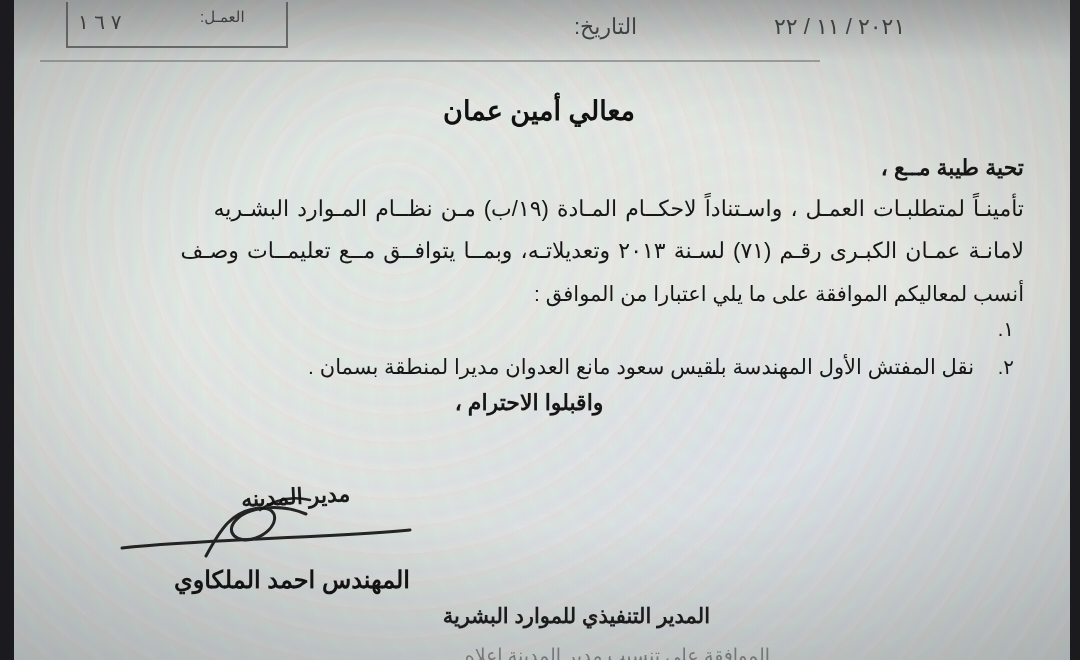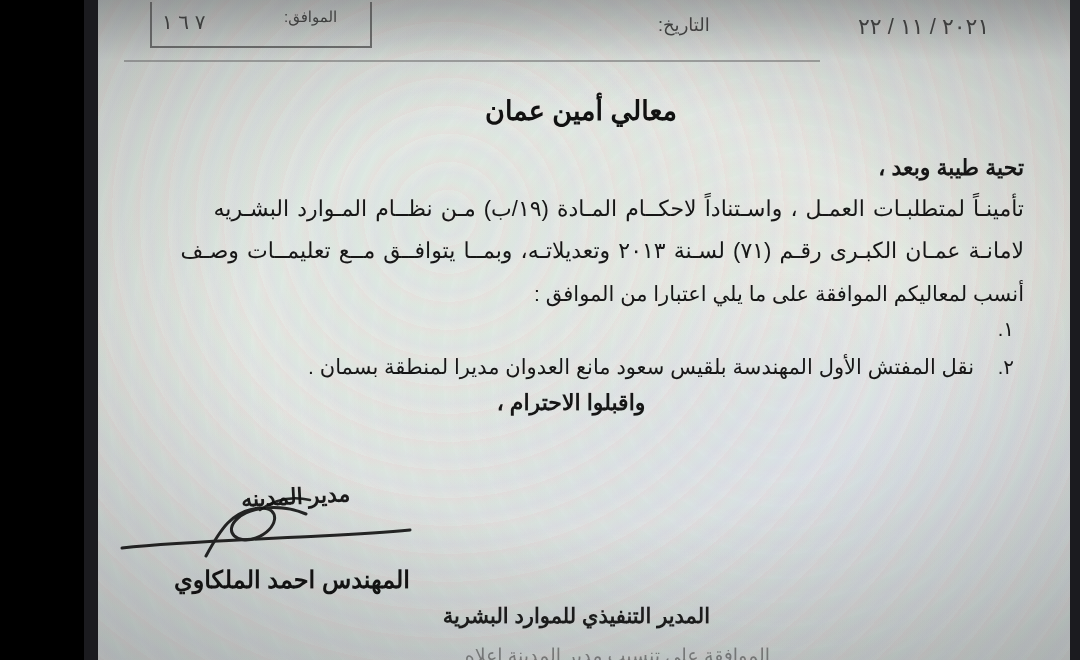--- a/index.html
+++ b/index.html
@@ -9,21 +9,21 @@
   }
   body {
     width: 1080px;
     height: 660px;
     overflow: hidden;
     font-family: "Liberation Sans", sans-serif;
   }
 
   .photo {
     position: relative;
-    width: 996px;
+    width: 1080px;
     height: 660px;
     background: #3a3a3a;
     overflow: hidden;
   }
 
   
   .edge-left, .edge-right {
     position: absolute;
     top: 0;
     bottom: 0;
@@ -98,21 +98,21 @@
   }
   .hdr-text {
     position: absolute;
     color: #2b2b2b;
     font-size: 17px;
     white-space: nowrap;
     opacity: .85;
   }
   .hdr-num { left: 64px; top: 10px; font-size: 20px; letter-spacing: 6px; }
   .hdr-label-left { left: 186px; top: 8px; font-size: 15px; }
-  .hdr-date { left: 560px; top: 14px; font-size: 18px; }
+  .hdr-date { left: 560px; top: 14px; font-size: 22px; }
   .hdr-date-val { left: 760px; top: 14px; font-size: 22px; letter-spacing: 8px; }
 
   .rule {
     position: absolute;
     left: 26px;
     right: 250px;
     top: 60px;
     height: 2px;
     background: #6a6a6a;
     opacity: .55;
@@ -254,31 +254,31 @@
   <div class="edge-left"></div>
   <div class="edge-right"></div>
 
   <div class="paper">
 
     <div class="topshade"></div>
 
     <div class="header-strip">
       <div class="hdr-left-box"></div>
       <div class="hdr-text hdr-num">٧ ٦ ١</div>
-      <div class="hdr-text hdr-label-left">الموافق:</div>
+      <div class="hdr-text hdr-label-left">العمـل:</div>
       <div class="hdr-text hdr-date">التاريخ:</div>
       <div class="hdr-text hdr-date-val">٢٠٢١ / ١١ / ٢٢</div>
       <div class="rule"></div>
     </div>
 
     <div class="body">
 
       <div class="salutation">معالي أمين عمان</div>
 
-      <div class="greet">تحية طيبة وبعد ،</div>
+      <div class="greet">تحية طيبة مــع ،</div>
 
       <p class="para tight">تأمينـاً لمتطلبـات العمـل ، واسـتناداً لاحكــام المـادة (١٩/ب) مـن نظــام المـوارد البشـريه</p>
       <p class="para tight">لامانـة عمـان الكبـرى رقـم (٧١) لسـنة ٢٠١٣ وتعديلاتـه، وبمــا يتوافــق مــع تعليمــات وصـف</p>
 
       <div class="request-line">أنسب لمعاليكم الموافقة على ما يلي اعتبارا من الموافق :</div>
 
       <ol class="items">
         <li>
           <span class="num">١.</span>
         </li>

